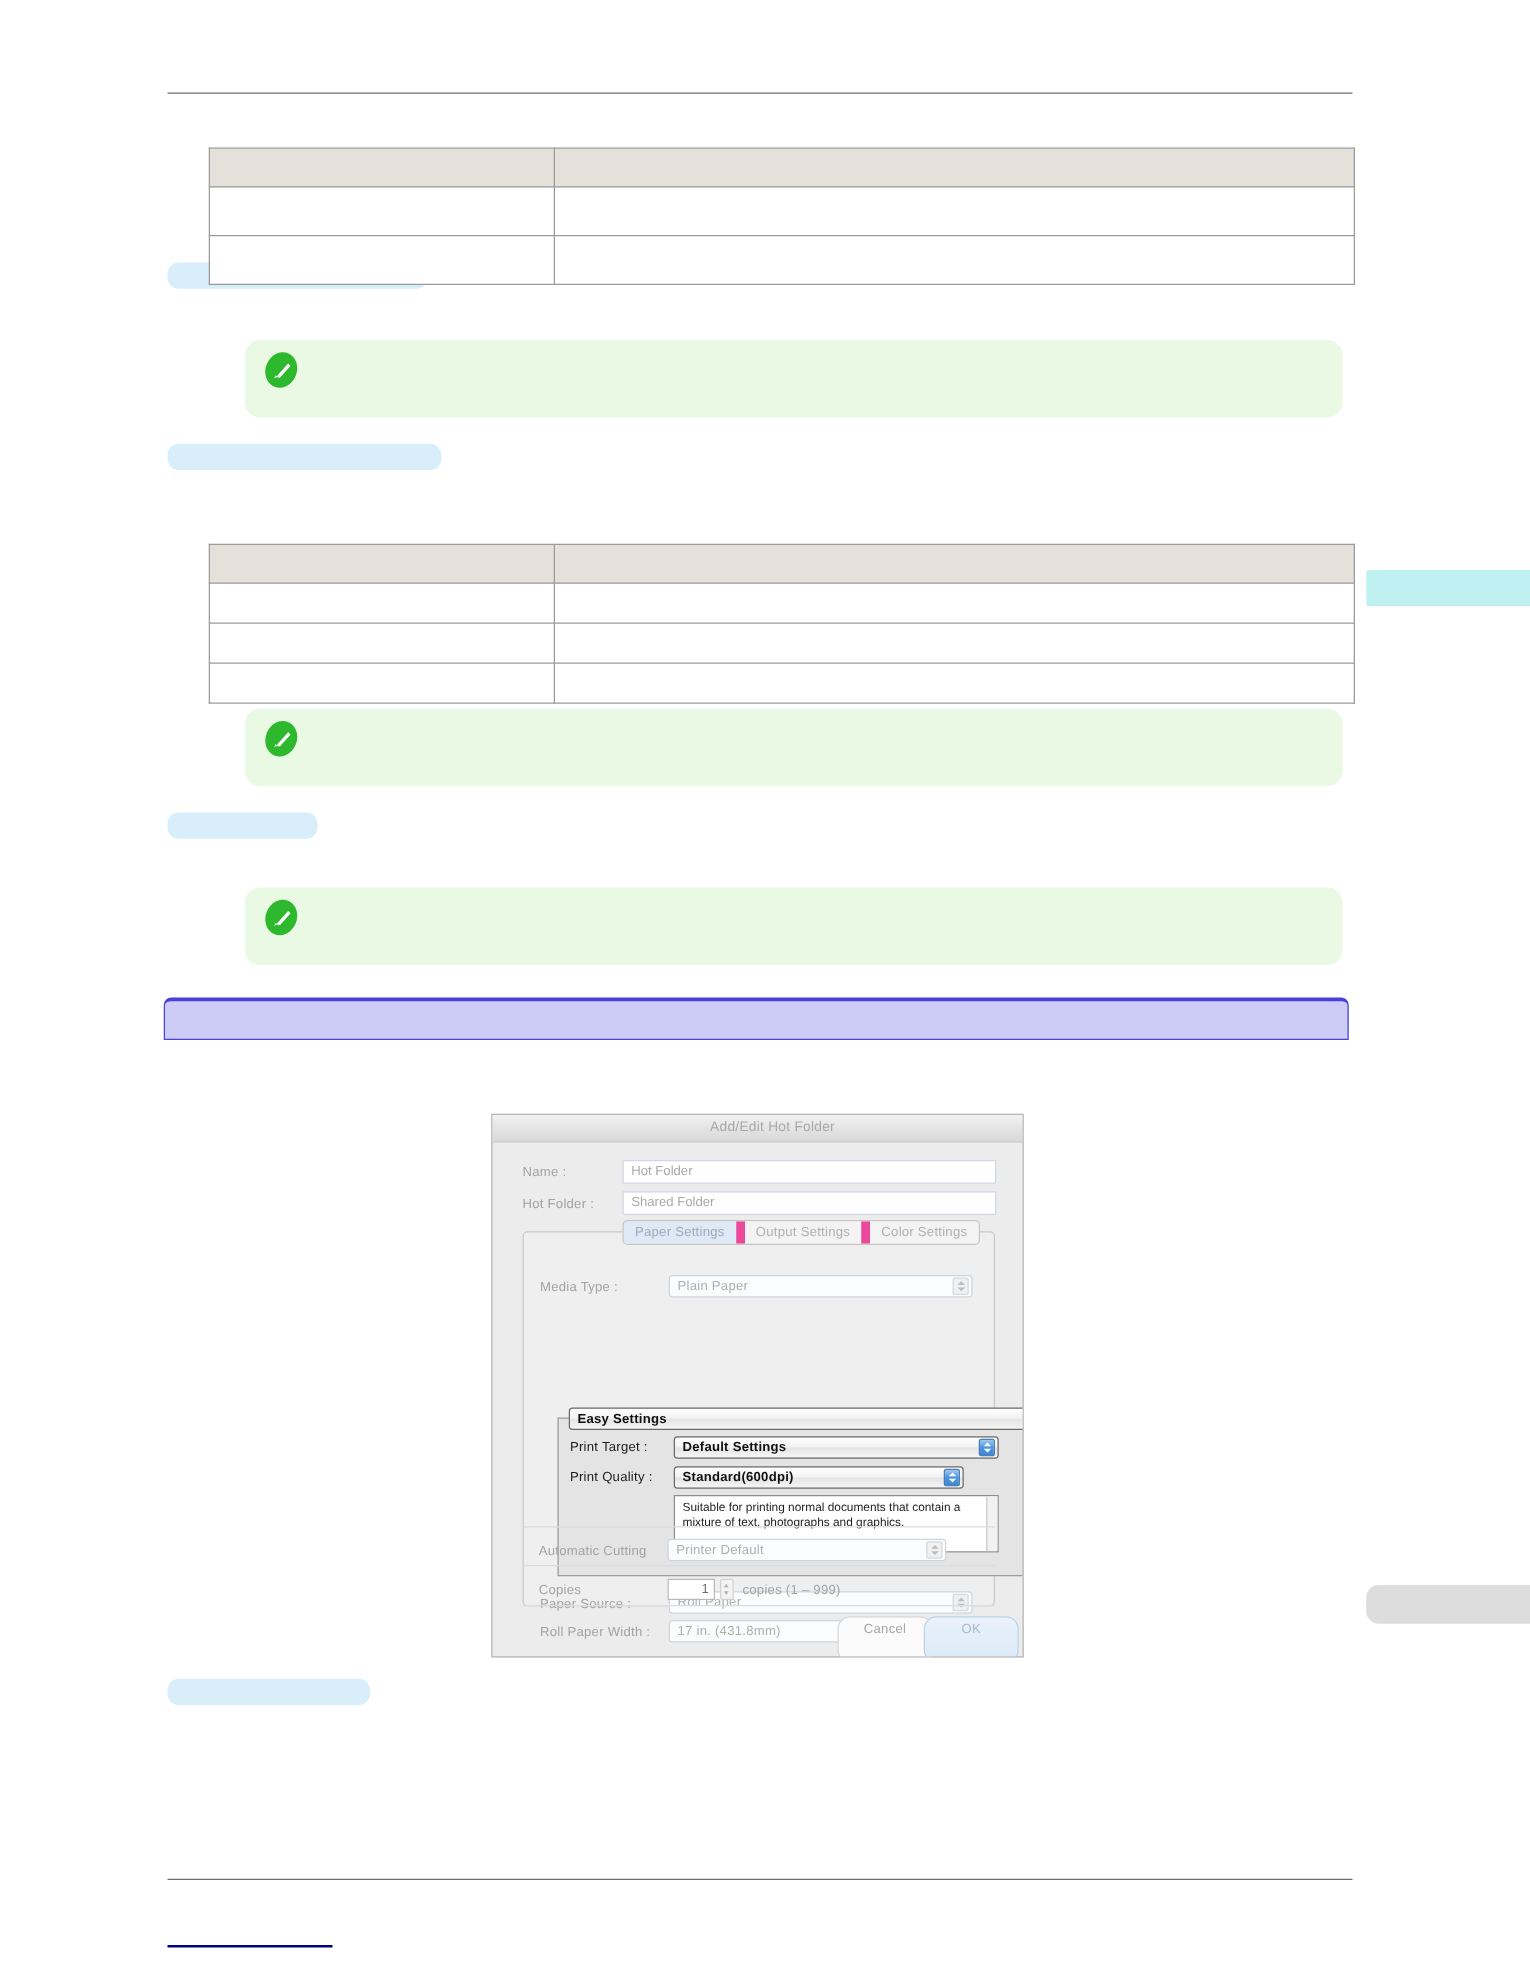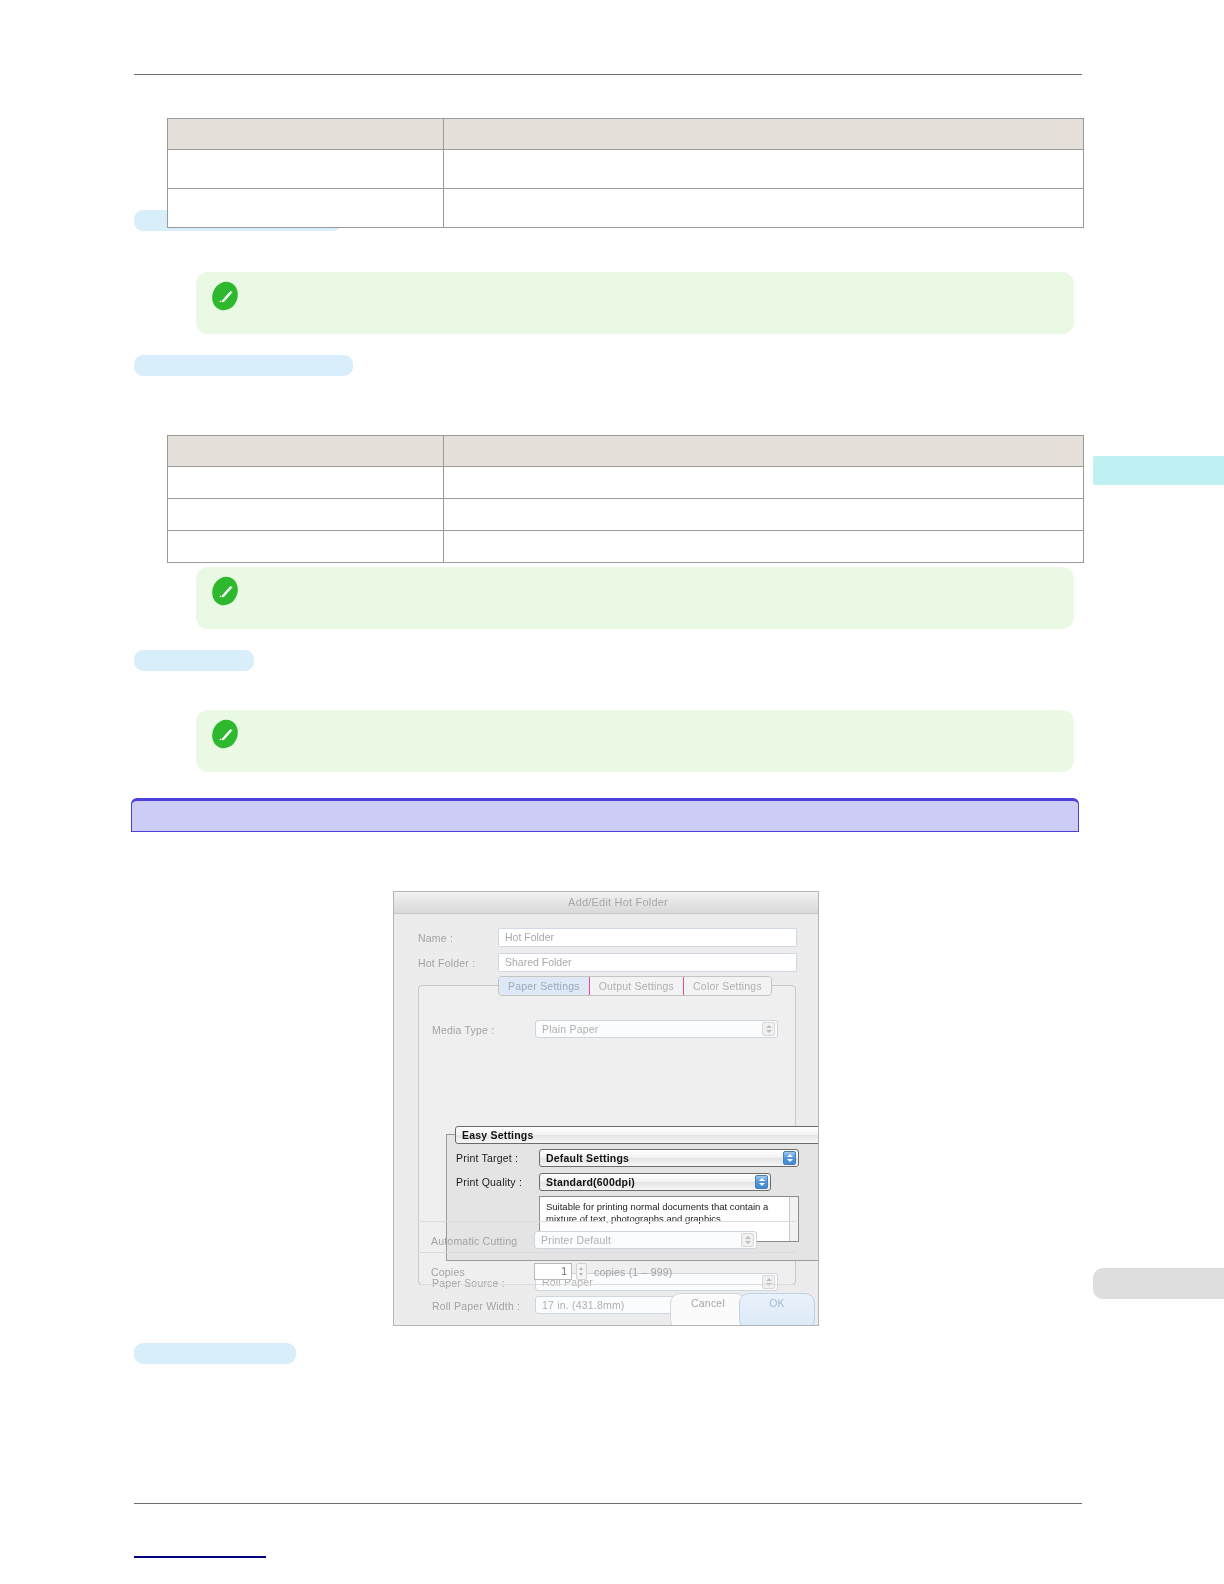--- a/index.html
+++ b/index.html
@@ -206,21 +206,21 @@
     border-radius: 4px;
     box-sizing: border-box;
     overflow: hidden;
   }
   .tab-item {
     padding: 0 9px;
     line-height: 18px;
     font-size: 10.5px;
     color: #b0b0b0;
     letter-spacing: .2px;
-    border-right: 1px solid #ec4899;
+    border-right: 7px solid #ec4899;
     background: #f3f3f3;
   }
   .tab-item:last-child { border-right: none; }
   .tab-item.selected {
     background: #dfe9f5;
     color: #9aa9bd;
   }
 
   
   .popup {

